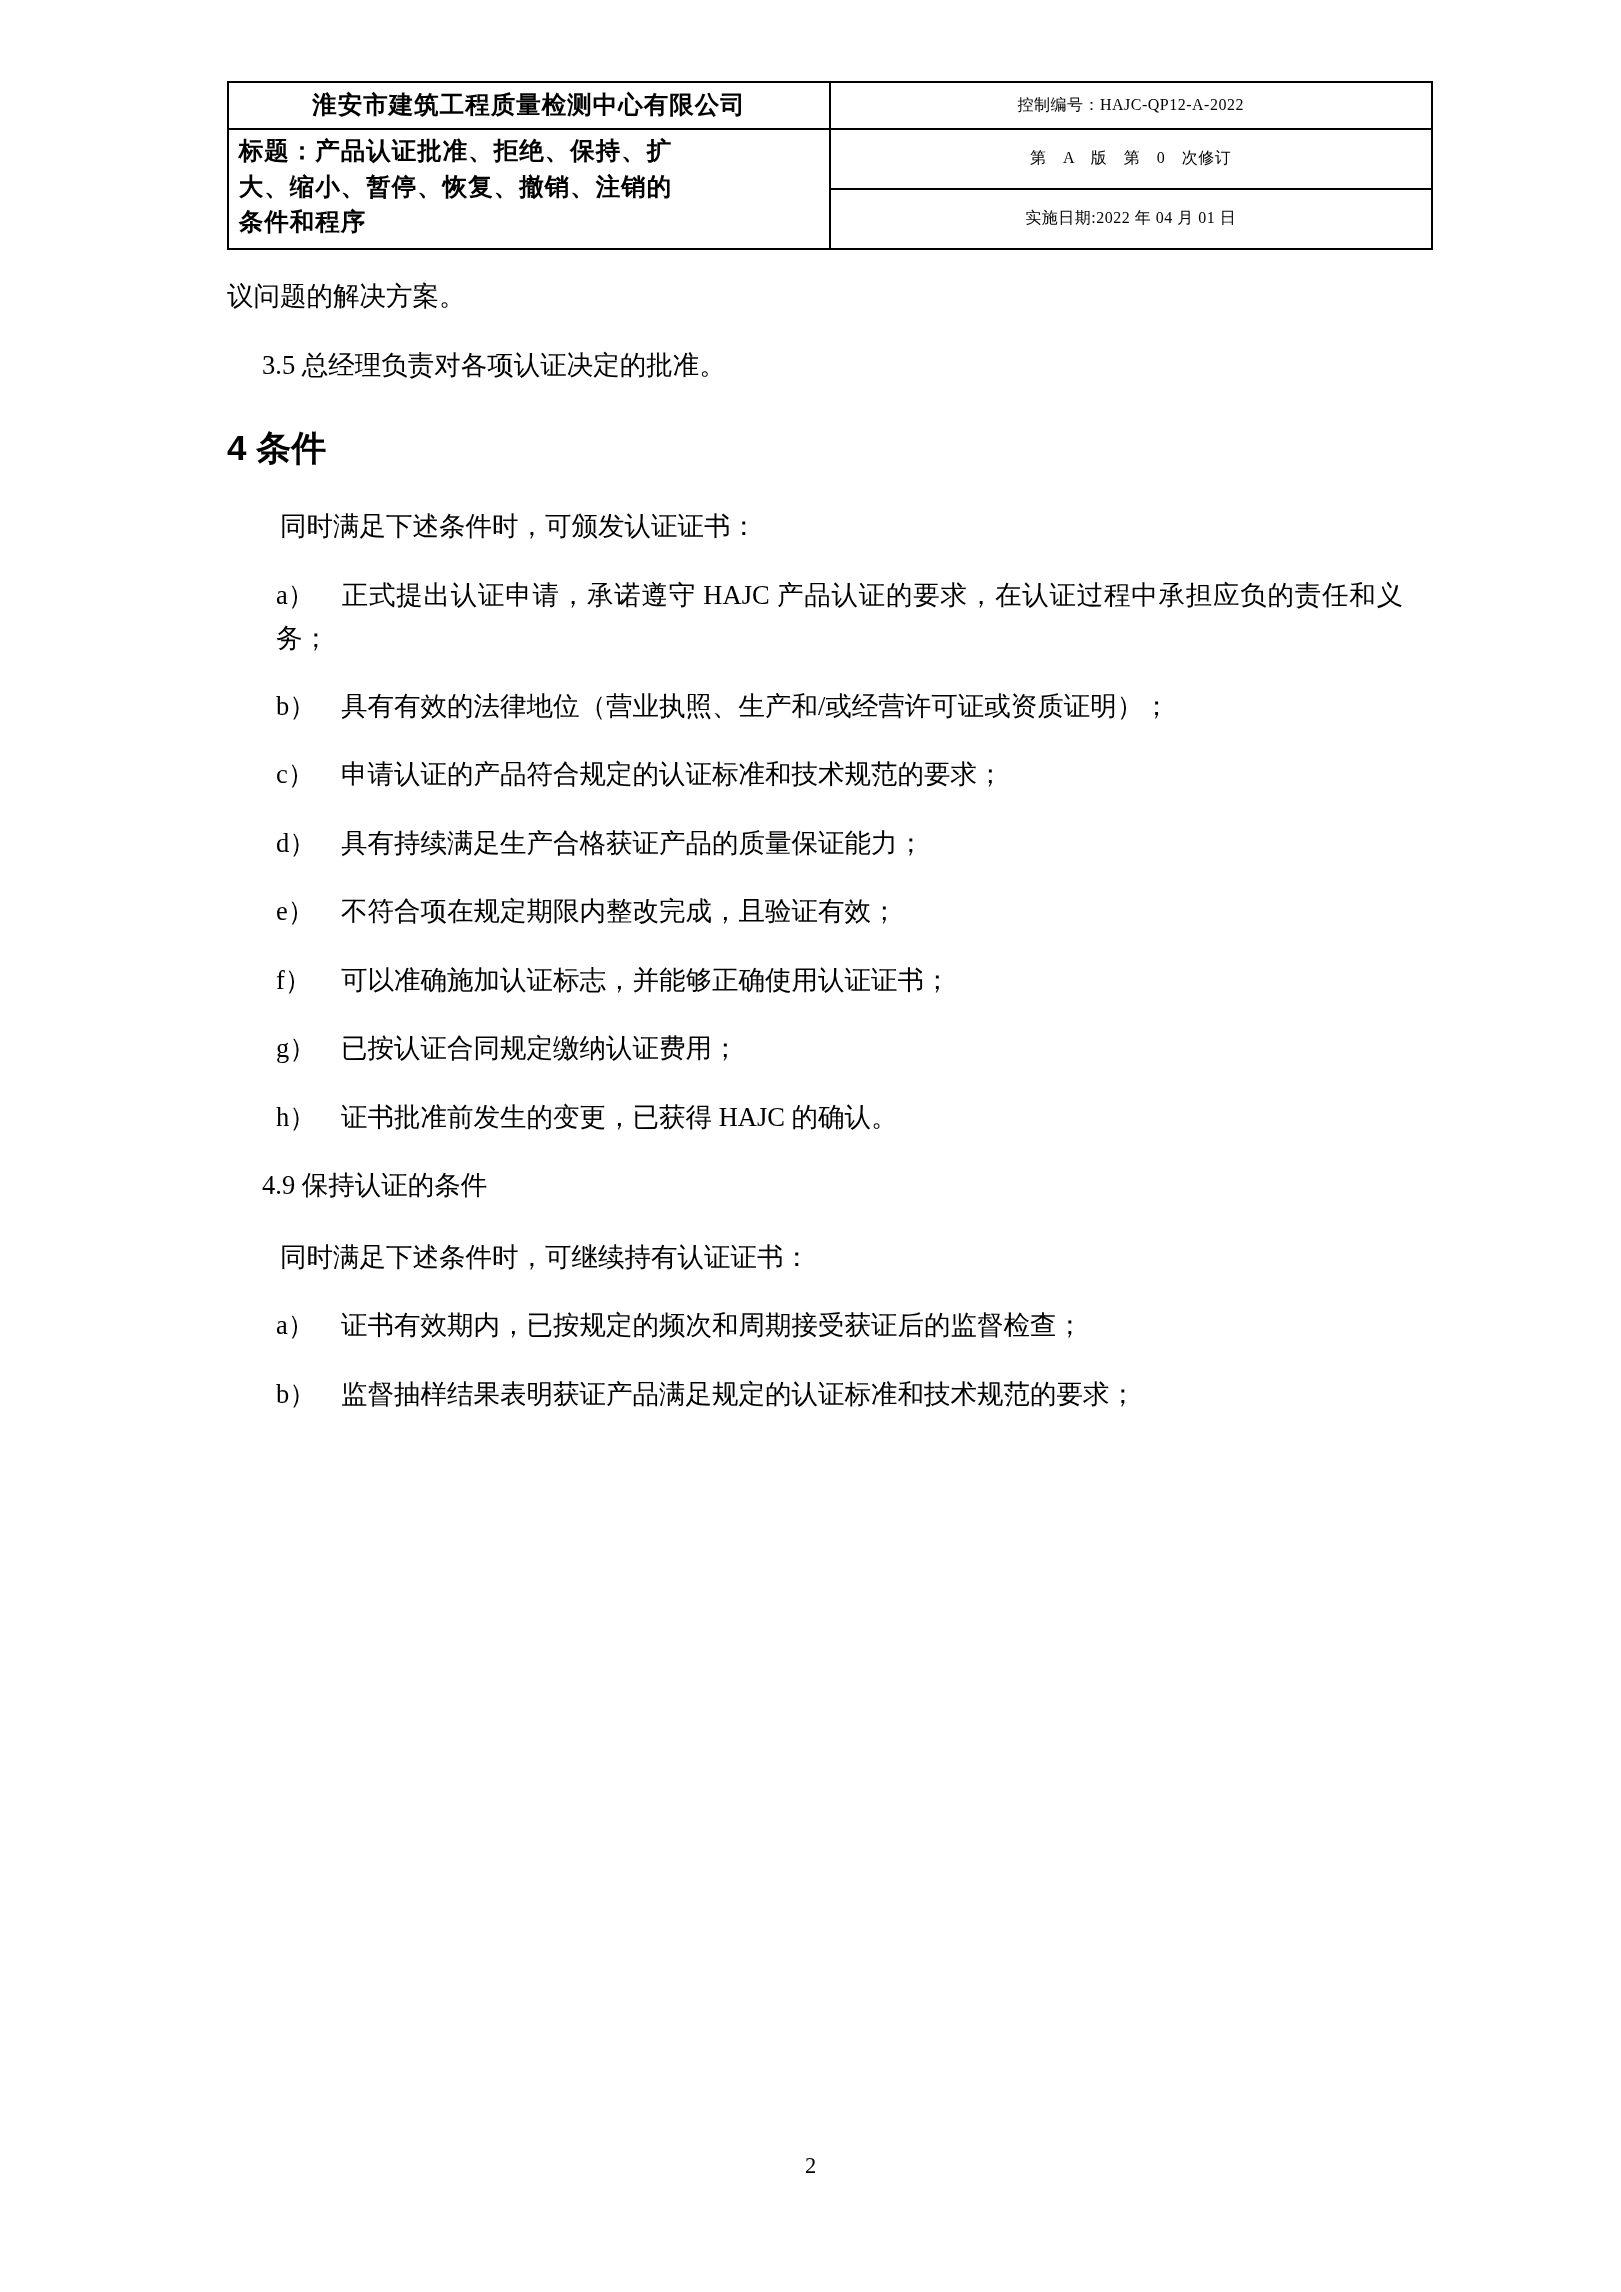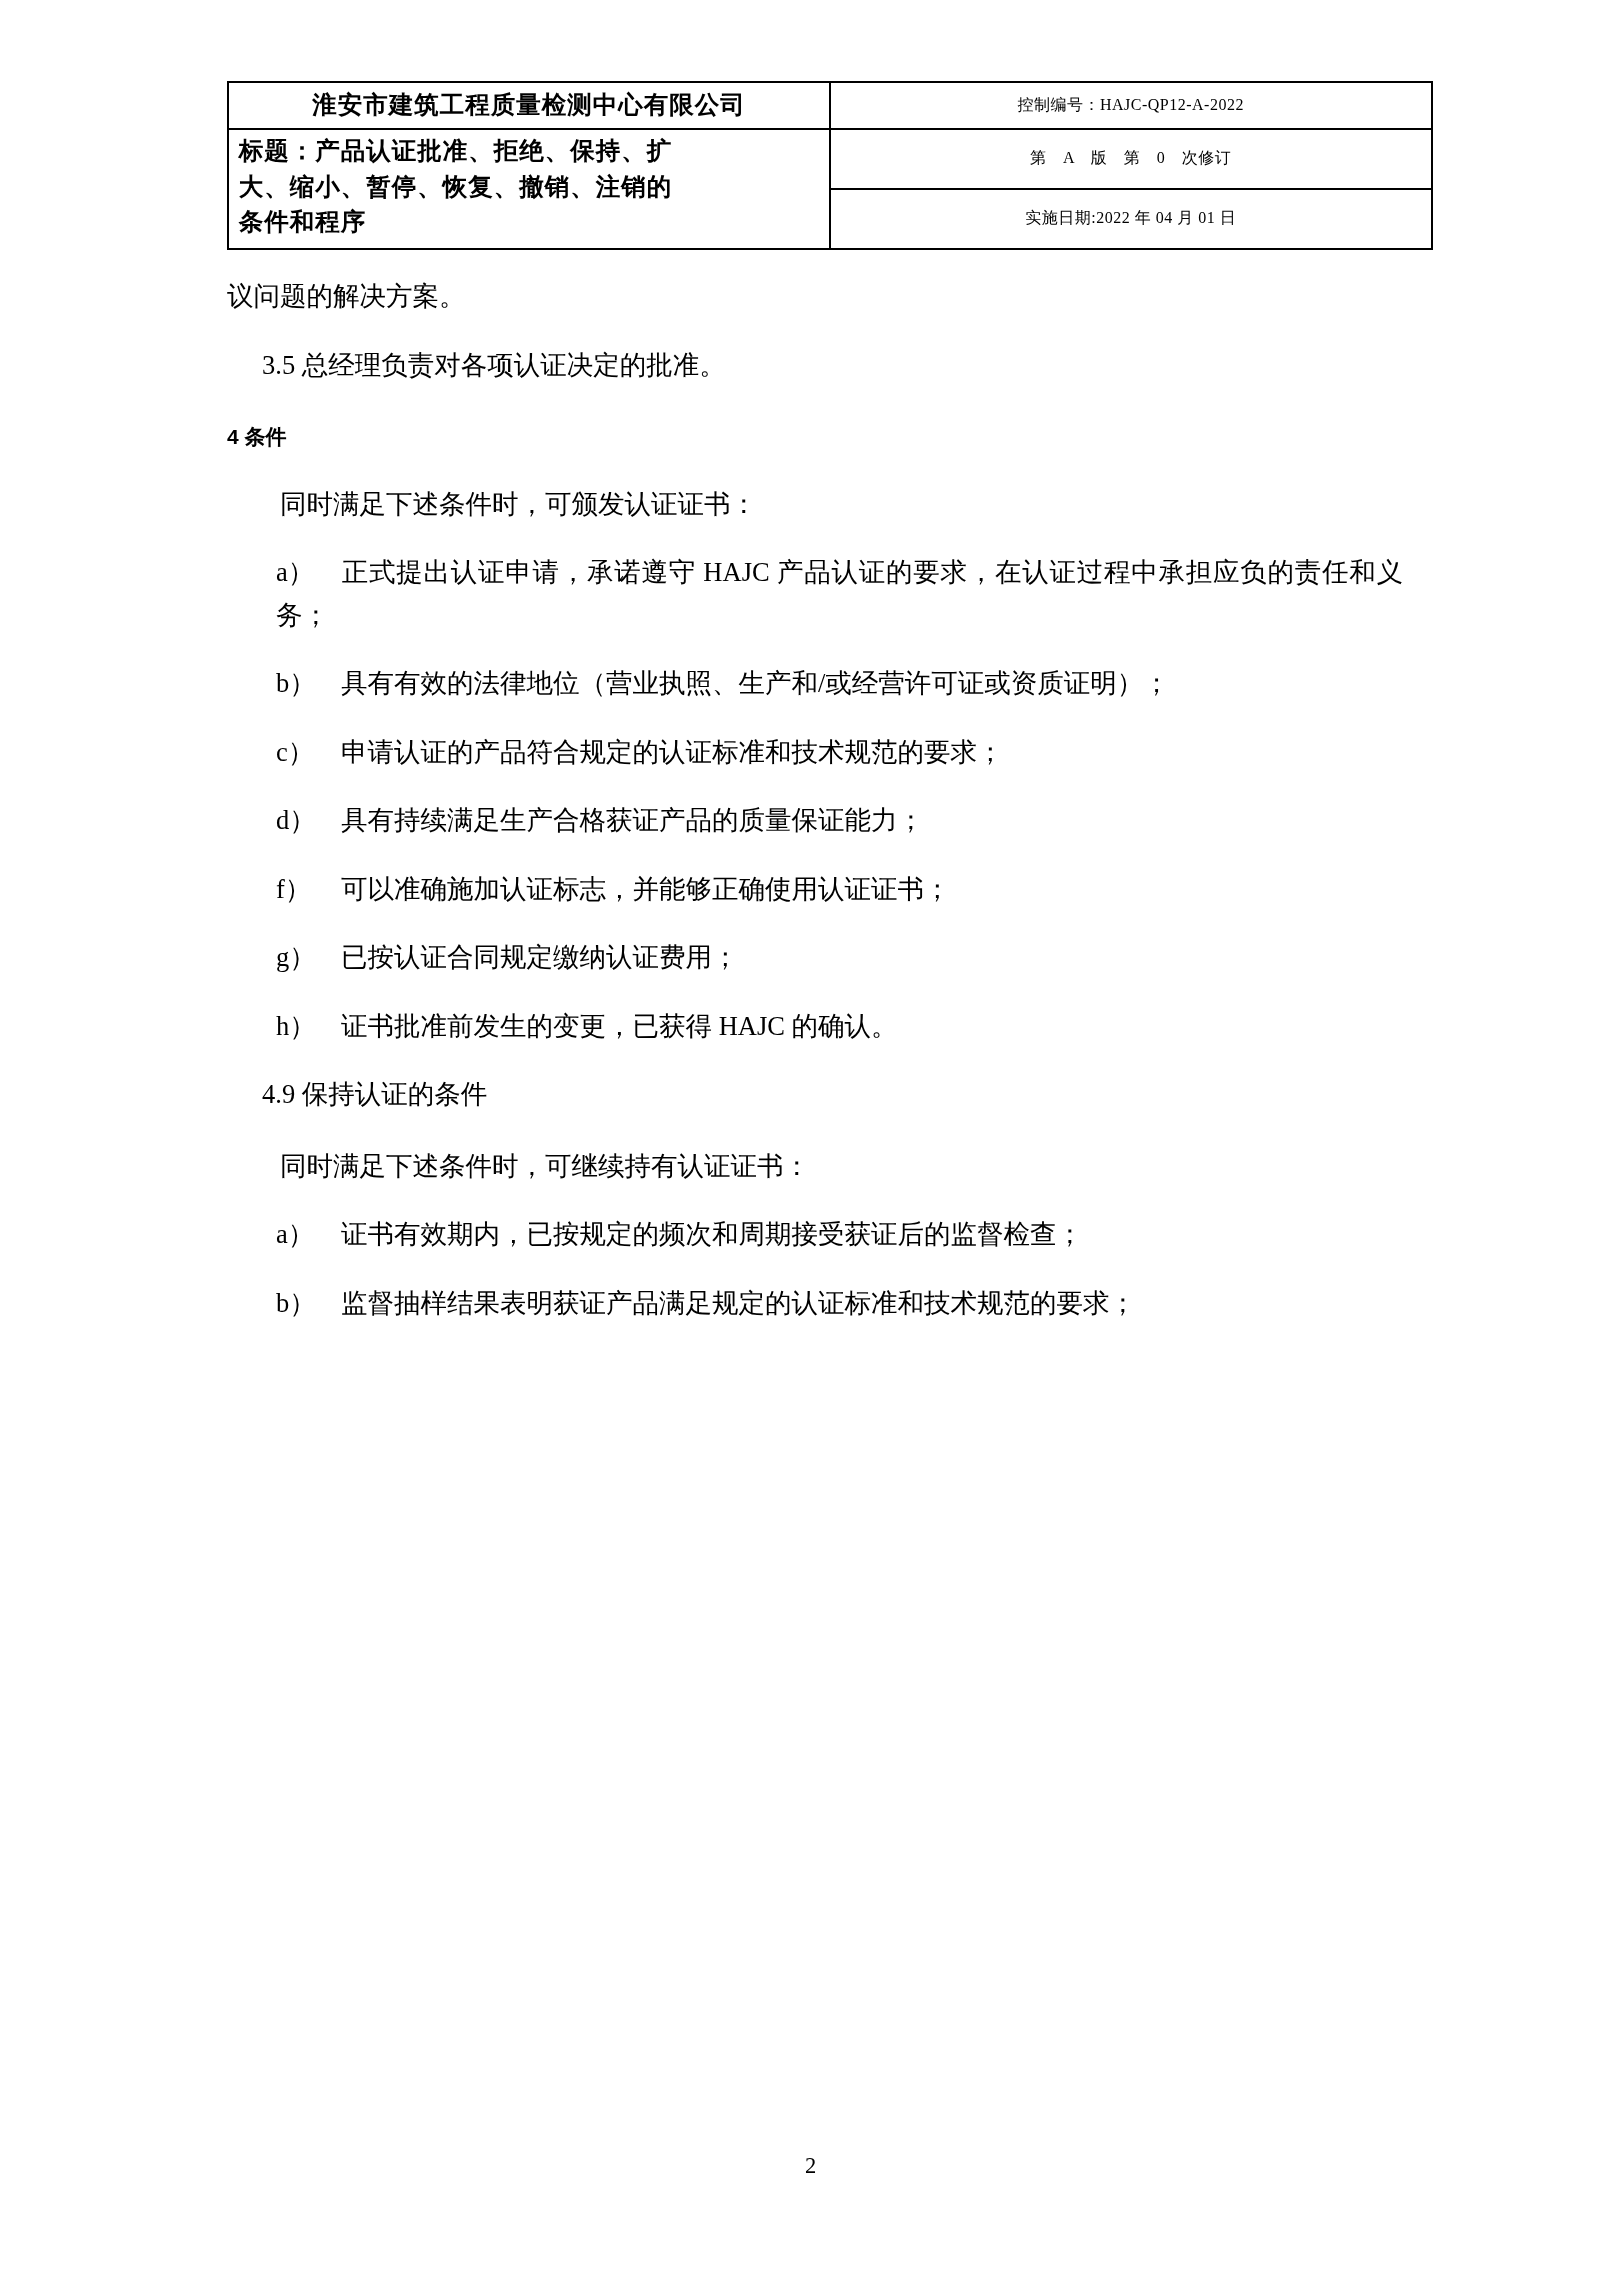--- a/index.html
+++ b/index.html
@@ -78,21 +78,21 @@
   }
   p.cont {
     text-indent: 0;
   }
   p.ind1 {
     text-indent: 2.0em;
   }
   p.heading {
     font-family: "Liberation Sans", "DejaVu Sans", sans-serif;
     font-weight: bold;
-    font-size: 21px;
+    font-size: 35px;
     margin: 33px 0 29px 0;
   }
   p.sub {
     padding-left: 35px;
     margin-bottom: 29px;
   }
   p.item {
     padding-left: 49px;
     text-indent: 0;
   }
@@ -166,20 +166,23 @@
       <p class="item">
         <span class="lbl latin">b）</span><span>具有有效的法律地位（营业执照、生产和/或经营许可证或资质证明）；</span>
       </p>
       <p class="item">
         <span class="lbl latin">c）</span><span>申请认证的产品符合规定的认证标准和技术规范的要求；</span>
       </p>
       <p class="item">
         <span class="lbl latin">d）</span><span>具有持续满足生产合格获证产品的质量保证能力；</span>
       </p>
       <p class="item">
+        <span class="lbl latin">e）</span><span>不符合项在规定期限内整改完成，且验证有效；</span>
+      </p>
+      <p class="item">
         <span class="lbl latin">f）</span><span>可以准确施加认证标志，并能够正确使用认证证书；</span>
       </p>
       <p class="item">
         <span class="lbl latin">g）</span><span>已按认证合同规定缴纳认证费用；</span>
       </p>
       <p class="item">
         <span class="lbl latin">h）</span><span>证书批准前发生的变更，已获得 HAJC 的确认。</span>
       </p>
 
 

